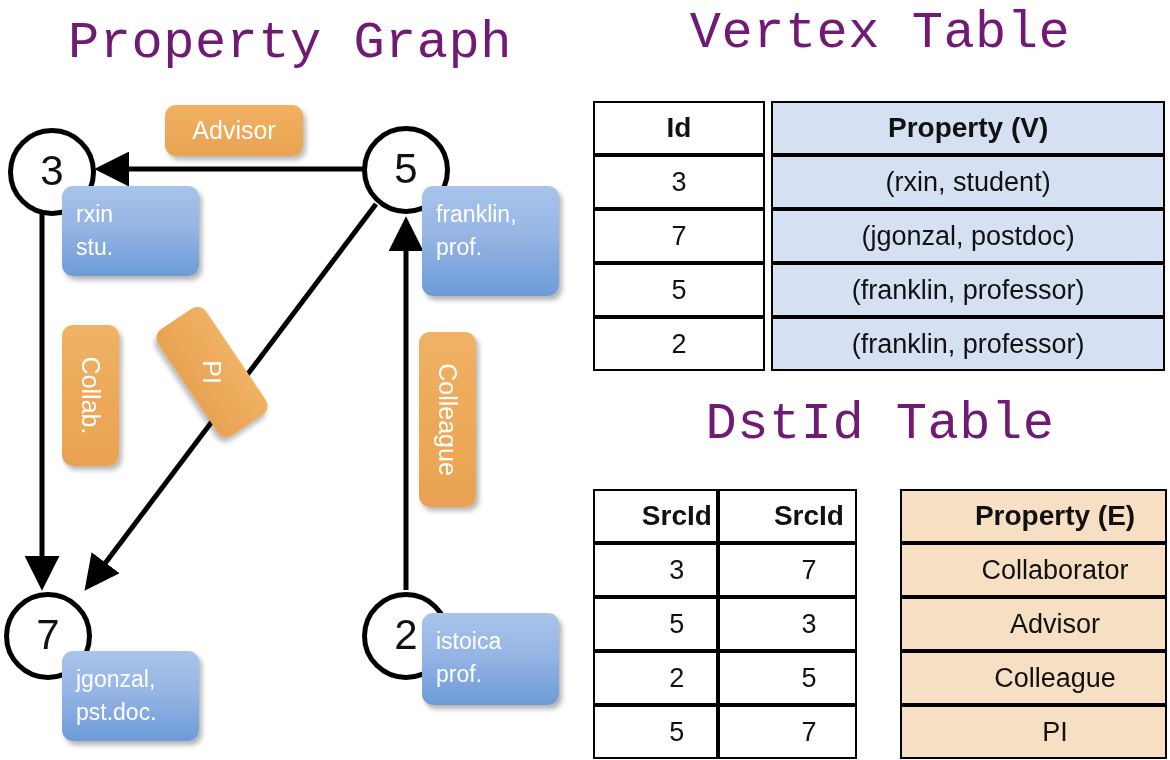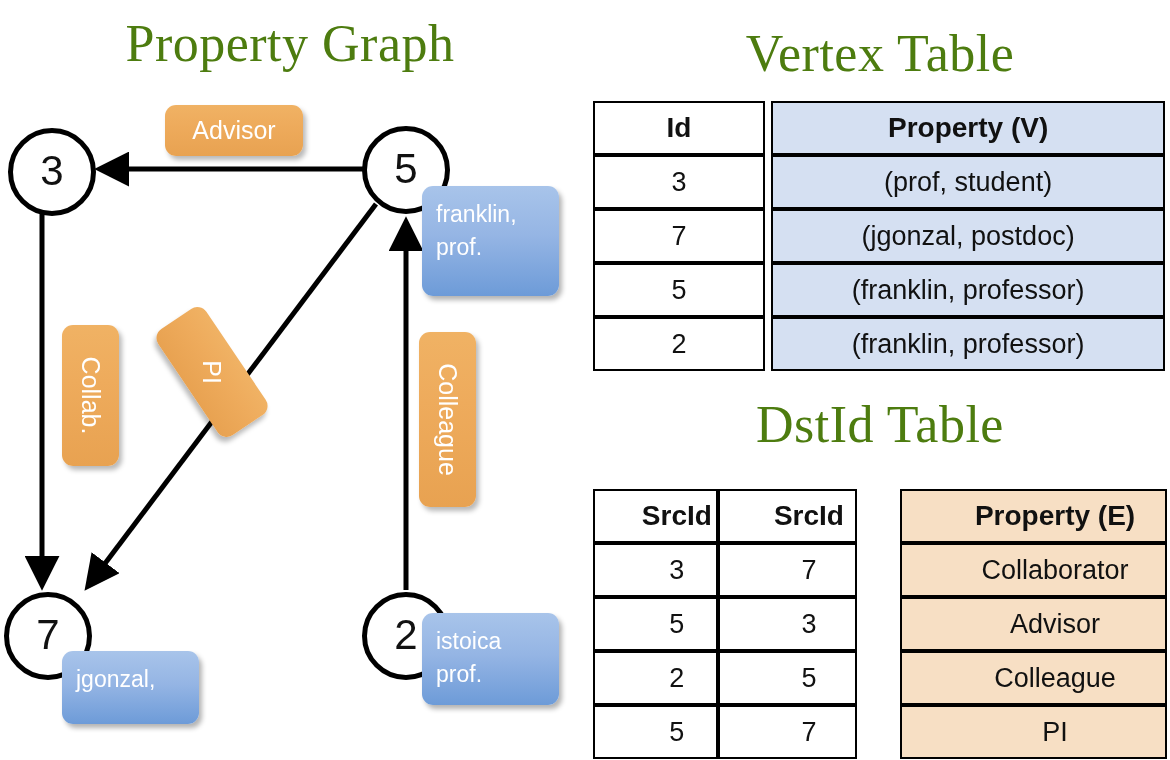--- a/index.html
+++ b/index.html
@@ -13,30 +13,30 @@
     position: relative;
     overflow: hidden;
     font-family: "Liberation Sans", sans-serif;
     color: #000;
   }
   .panel { position: absolute; }
 
   
   .title {
     position: absolute;
-    font-family: Liberation Serif, serif;
+    font-family: Liberation Mono, monospace;
     font-weight: 300;
     font-size: 52px;
     letter-spacing: 0.5px;
-    color: #4d7c0f;
+    color: #701a75;
     white-space: nowrap;
     text-align: center;
   }
   #pg-title  { left: 0;   top: 14px;  width: 580px; }
-  #vt-title  { left: 590px; top: 24px;  width: 580px; }
+  #vt-title  { left: 590px; top: 4px;  width: 580px; }
   #et-title  { left: 590px; top: 395px; width: 580px; }
 
   
   #graph-area {
     left: 0; top: 0; width: 580px; height: 760px;
   }
   #graph-svg {
     position: absolute; left: 0; top: 0;
     width: 580px; height: 760px;
   }
@@ -77,21 +77,21 @@
     font-weight: 300;
     line-height: 1.45;
     padding: 12px 14px 10px 14px;
     box-sizing: border-box;
     z-index: 4;
     font-family: "Liberation Sans", sans-serif;
   }
   .prop-box div { white-space: nowrap; }
   #box-rxin     { left: 62px;  top: 186px; width: 137px; height: 90px; }
   #box-franklin { left: 422px; top: 186px; width: 137px; height: 110px; }
-  #box-jgonzal  { left: 62px;  top: 651px; width: 137px; height: 73px; }
+  #box-jgonzal  { left: 62px;  top: 651px; width: 137px; height: 90px; }
   #box-istoica  { left: 422px; top: 613px; width: 137px; height: 92px; }
 
   
   .edge-label {
     position: absolute;
     border-radius: 11px;
     background: linear-gradient(to bottom, #f0b264 0%, #eeab5c 40%, #e8a251 100%);
     box-shadow: 3px 4px 5px rgba(0,0,0,0.28);
     color: #ffffff;
     font-size: 25px;
@@ -191,26 +191,31 @@
   <div class="node" id="node-5">
     <span>5</span>
   </div>
   <div class="node" id="node-7">
     <span>7</span>
   </div>
   <div class="node" id="node-2">
     <span>2</span>
   </div>
 
+  <div class="prop-box" id="box-rxin">
+    <div>rxin</div>
+    <div>stu.</div>
+  </div>
   <div class="prop-box" id="box-franklin">
     <div>franklin,</div>
     <div>prof.</div>
   </div>
   <div class="prop-box" id="box-jgonzal">
     <div>jgonzal,</div>
+    <div>pst.doc.</div>
   </div>
   <div class="prop-box" id="box-istoica">
     <div>istoica</div>
     <div>prof.</div>
   </div>
 
   <div class="edge-label" id="lbl-advisor">
     <span>Advisor</span>
   </div>
   <div class="edge-label" id="lbl-collab">
@@ -229,21 +234,21 @@
     <tr>
       <th class="c-id">Id</th>
       <td class="spacer-col"></td>
       <th class="c-prop">Property (V)</th>
     </tr>
   </thead>
   <tbody>
     <tr>
       <td class="c-id">3</td>
       <td class="spacer-col"></td>
-      <td class="c-prop">(prof, student)</td>
+      <td class="c-prop">(rxin, student)</td>
     </tr>
     <tr>
       <td class="c-id">7</td>
       <td class="spacer-col"></td>
       <td class="c-prop">(jgonzal, postdoc)</td>
     </tr>
     <tr>
       <td class="c-id">5</td>
       <td class="spacer-col"></td>
       <td class="c-prop">(franklin, professor)</td>

